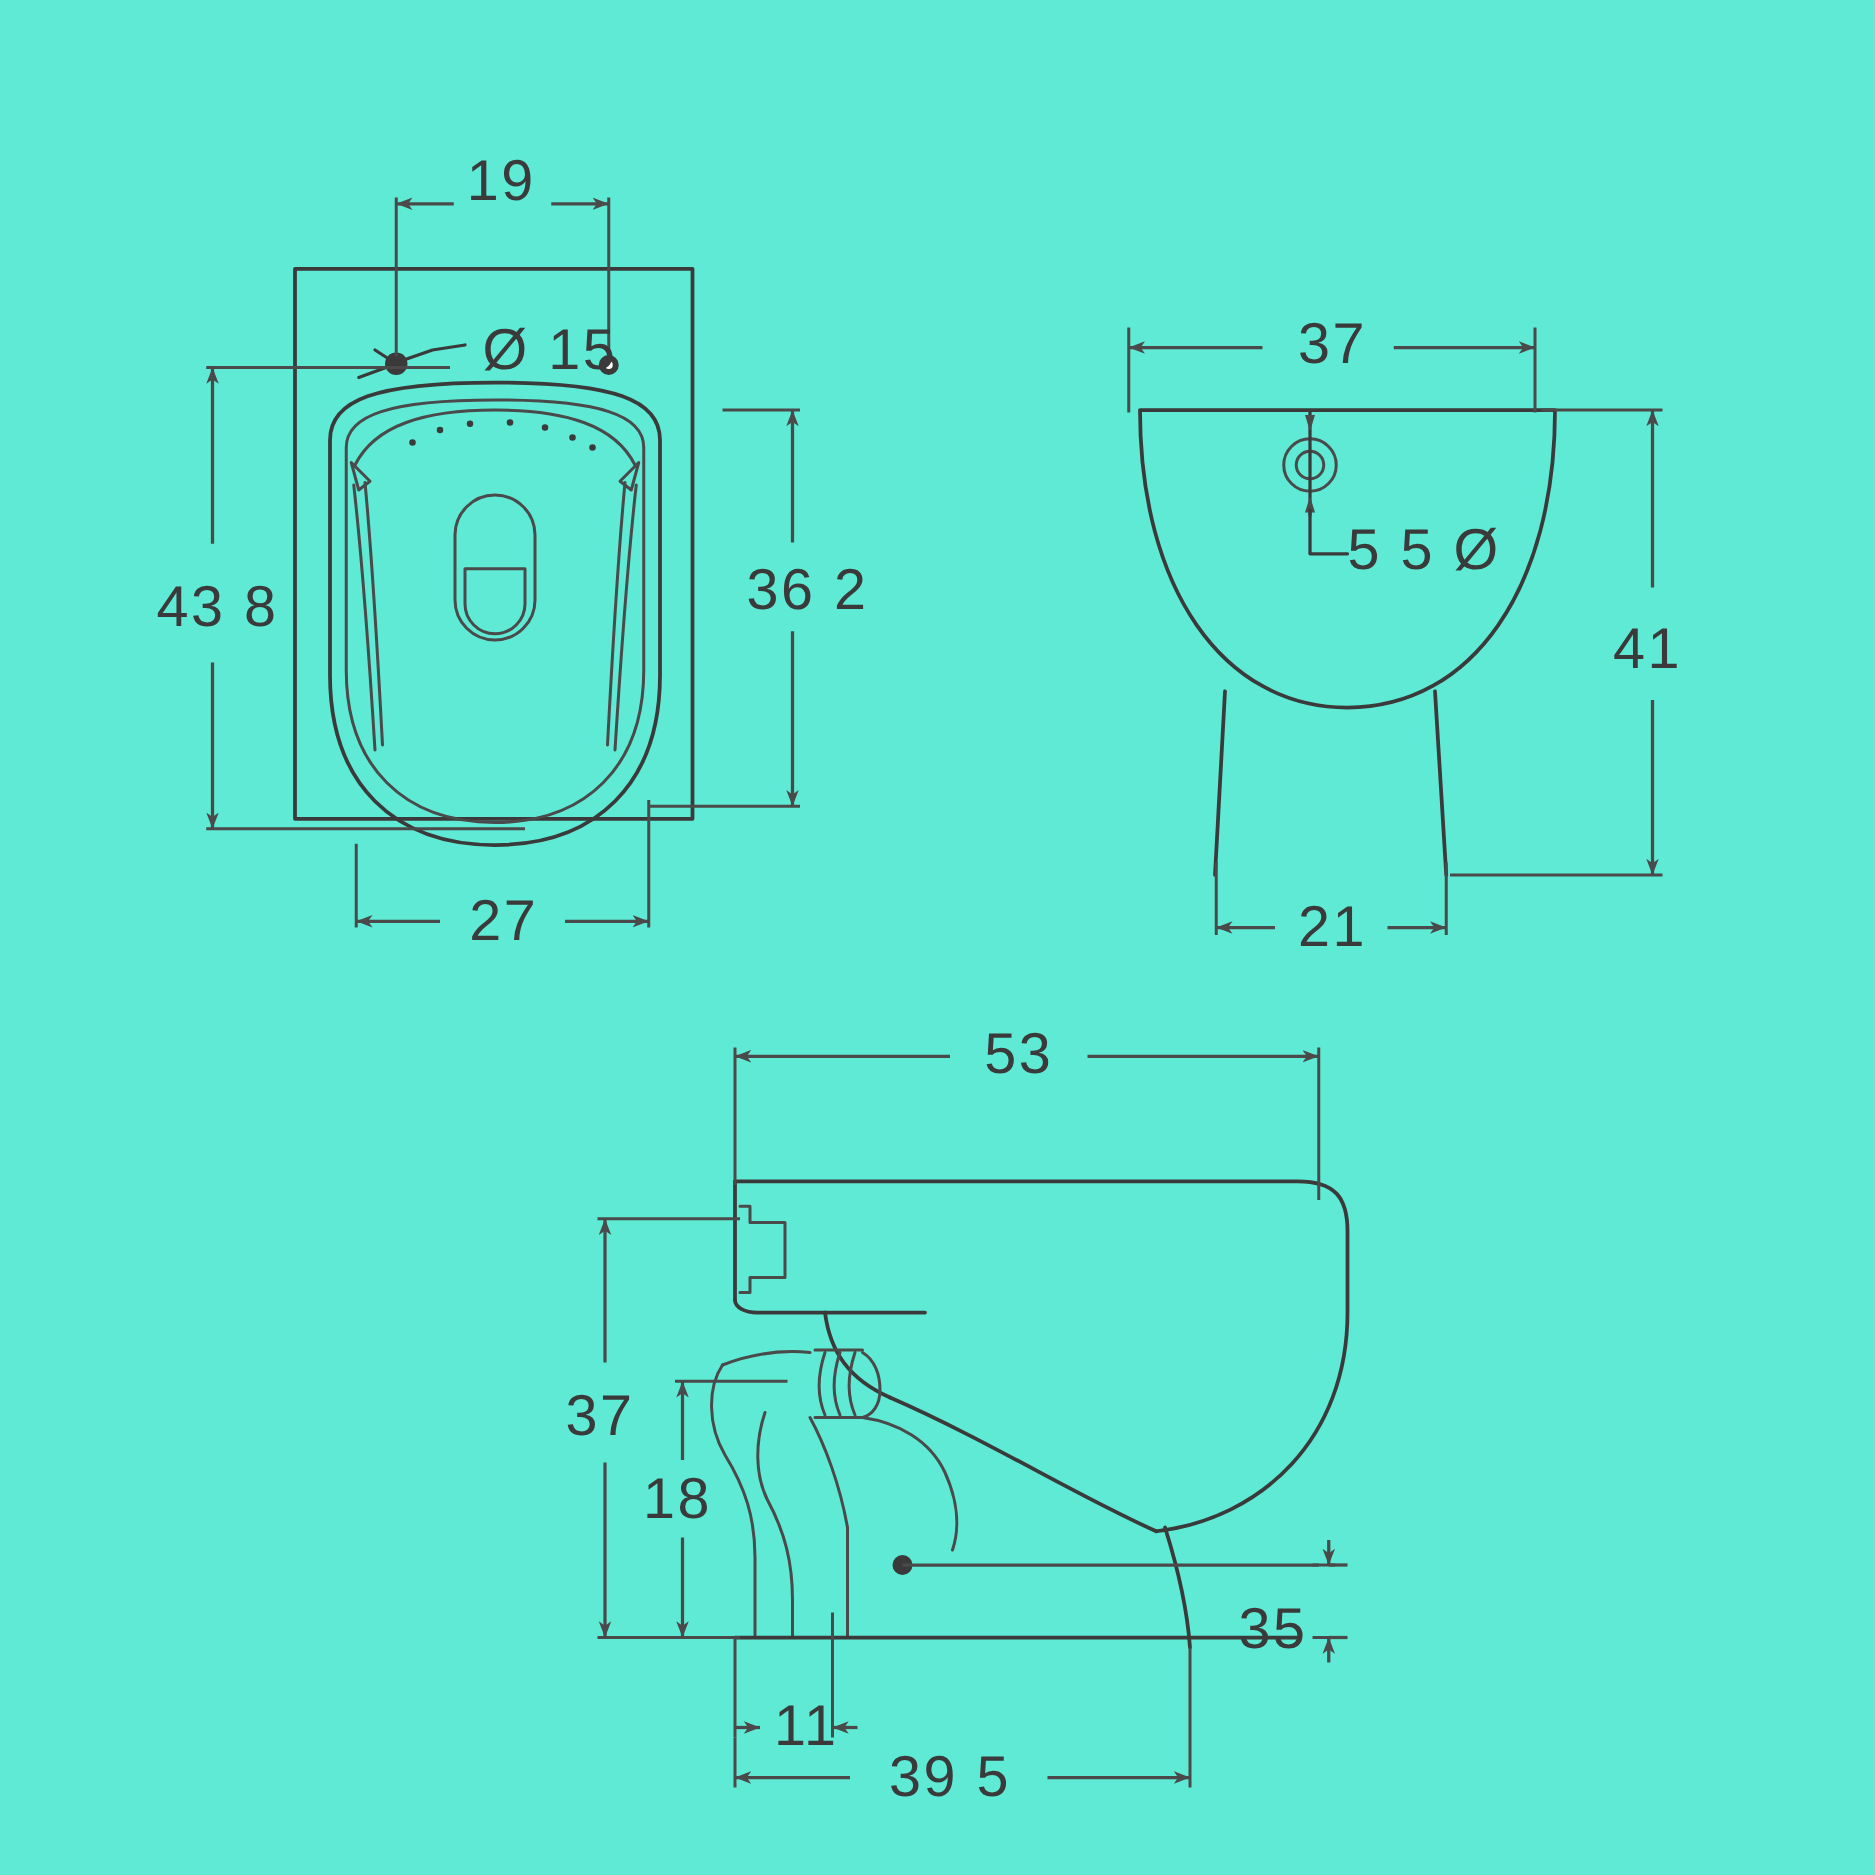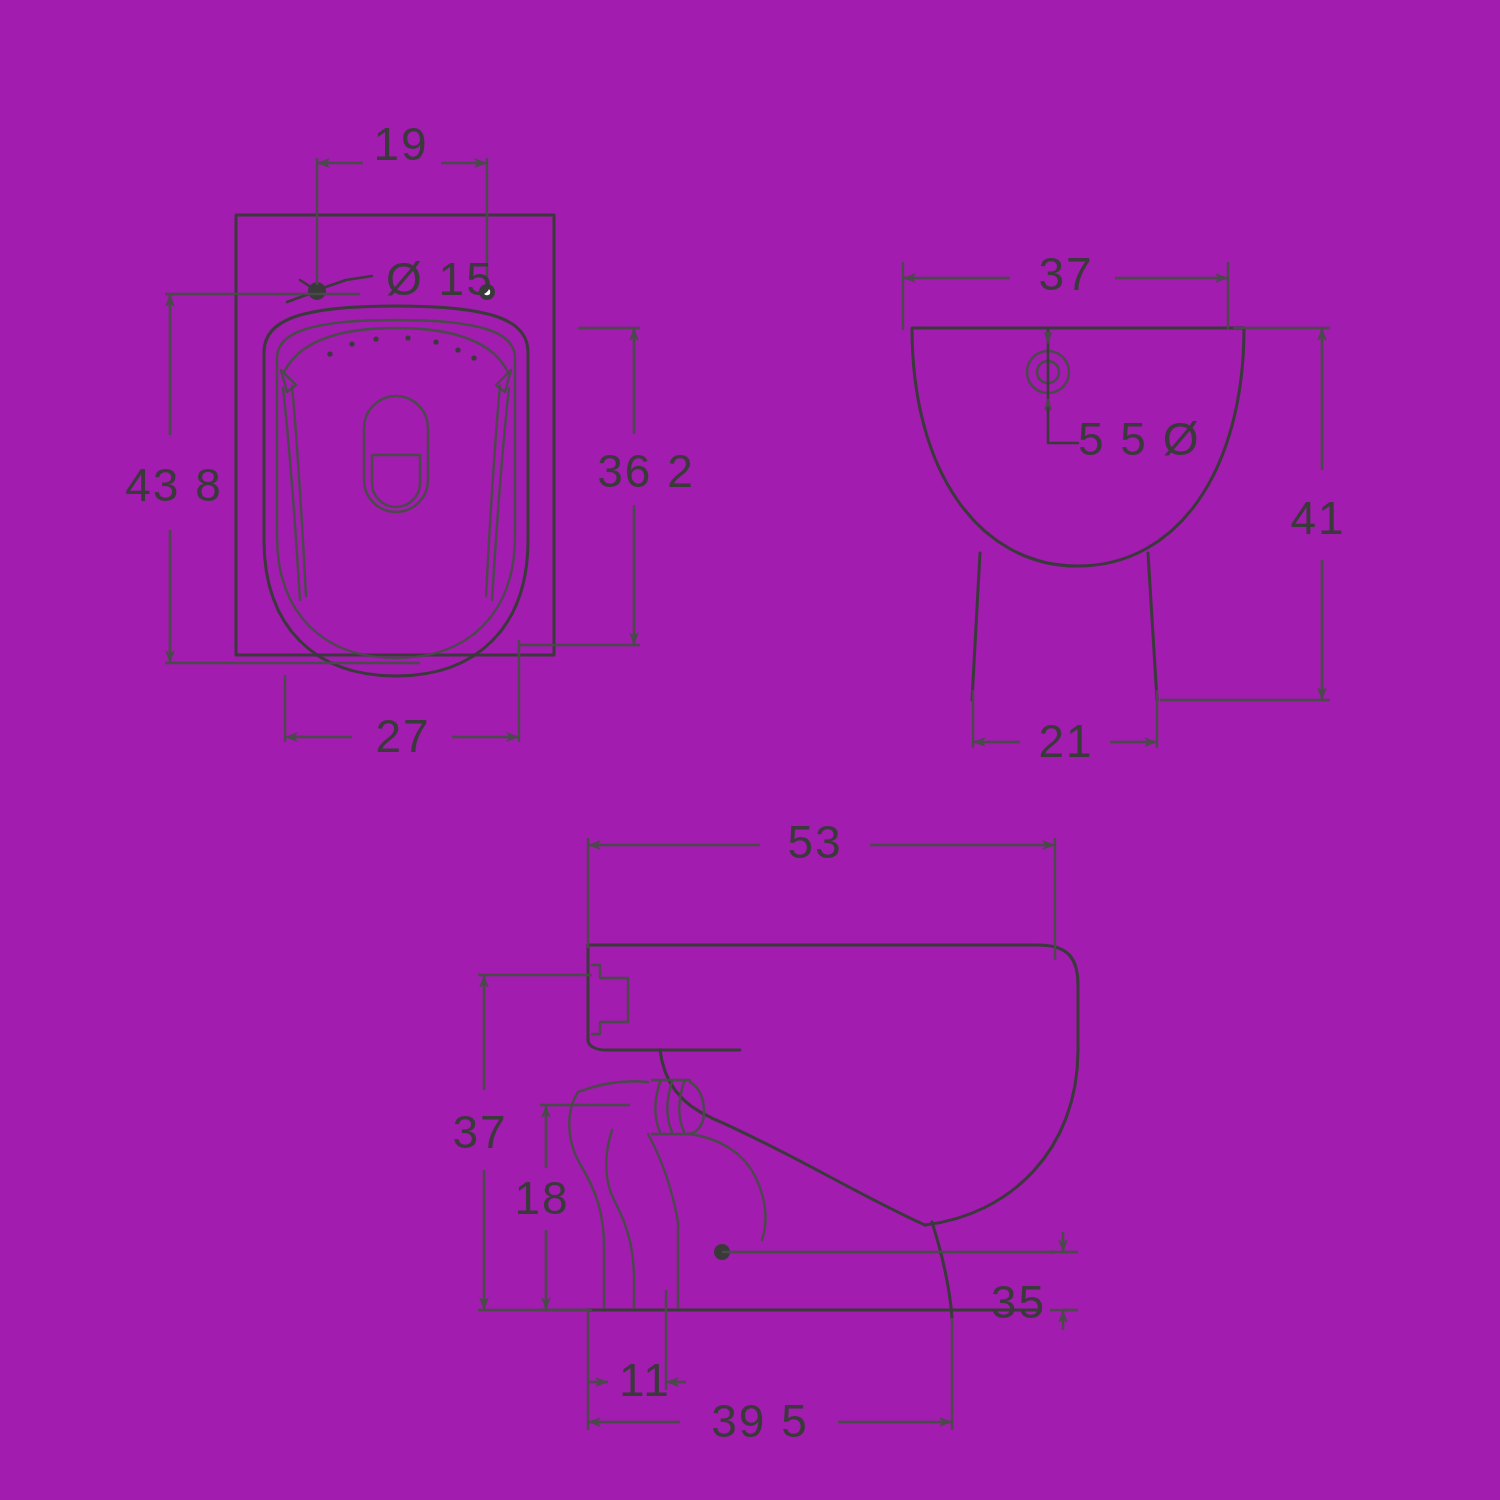--- a/index.html
+++ b/index.html
@@ -10,21 +10,21 @@
   body {
     width: 1500px;
     height: 1500px;
     font-family: "Liberation Sans", sans-serif;
     overflow: hidden;
   }
   #drawing-root {
     position: relative;
     width: 1500px;
     height: 1500px;
-    background: #a21caf;
+    background: #5eead4;
   }
   svg.sheet {
     display: block;
     width: 1500px;
     height: 1500px;
   }
   .ln      { stroke: #3a3a3a; stroke-width: 3; fill: none; stroke-linecap: round; stroke-linejoin: round; }
   .ln-thin { stroke: #4a4a4a; stroke-width: 2.4; fill: none; stroke-linecap: round; stroke-linejoin: round; }
   .ln-dim  { stroke: #4a4a4a; stroke-width: 2.6; fill: none; stroke-linecap: butt; }
   .ln-ext  { stroke: #4a4a4a; stroke-width: 2.4; fill: none; stroke-linecap: butt; }

